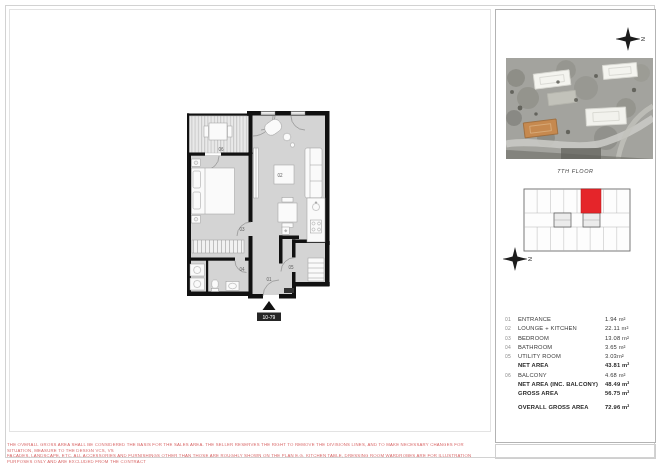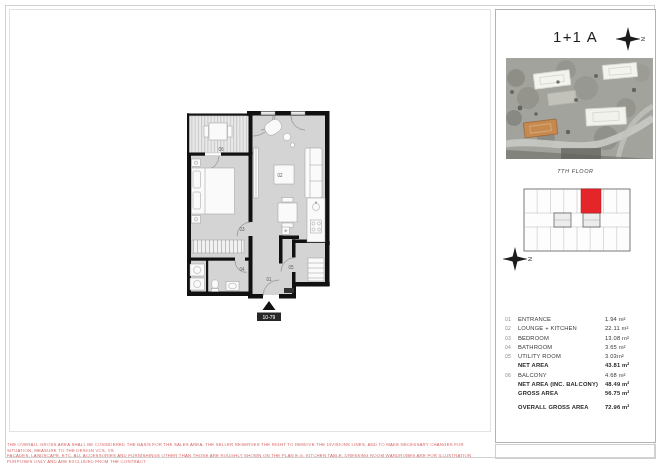--- a/index.html
+++ b/index.html
@@ -171,21 +171,20 @@
   </g>
 
   <polygon points="84,191 77.5,200 90.5,200" fill="#111"></polygon>
   <rect x="72" y="202.5" width="24" height="8.5" fill="#262626"></rect>
   <text x="84" y="209" font-size="5" fill="#ffffff" text-anchor="middle" font-family="Liberation Sans, sans-serif">10-79</text>
 </svg>
 </div>
 
 <div class="panel">
 
-  <div class="panel-title">1+1 A</div>
 
   <svg class="compass-top" viewBox="0 0 32 26">
     <path d="M13,1 L15.4,10.6 L25,13 L15.4,15.4 L13,25 L10.6,15.4 L1,13 L10.6,10.6 Z" fill="#1d1d1d"></path>
     <line x1="1" y1="13" x2="25" y2="13" stroke="#1d1d1d" stroke-width="0.5"></line>
     <text x="26" y="15.5" font-size="6" fill="#333" transform="rotate(90 28 13)" font-family="Liberation Sans, sans-serif">N</text>
   </svg>
 
   <svg class="site-img" viewBox="0 0 147 101" preserveAspectRatio="none">
     <rect width="147" height="101" fill="#a3a39e"></rect>
     <g opacity="0.55">

